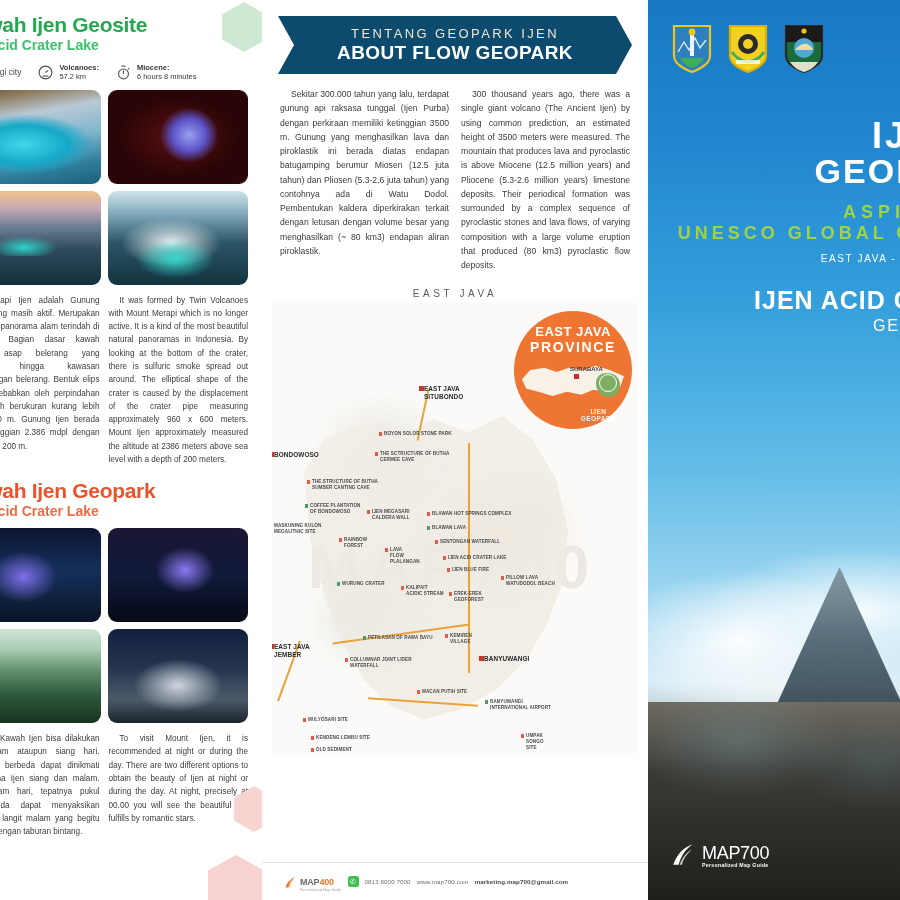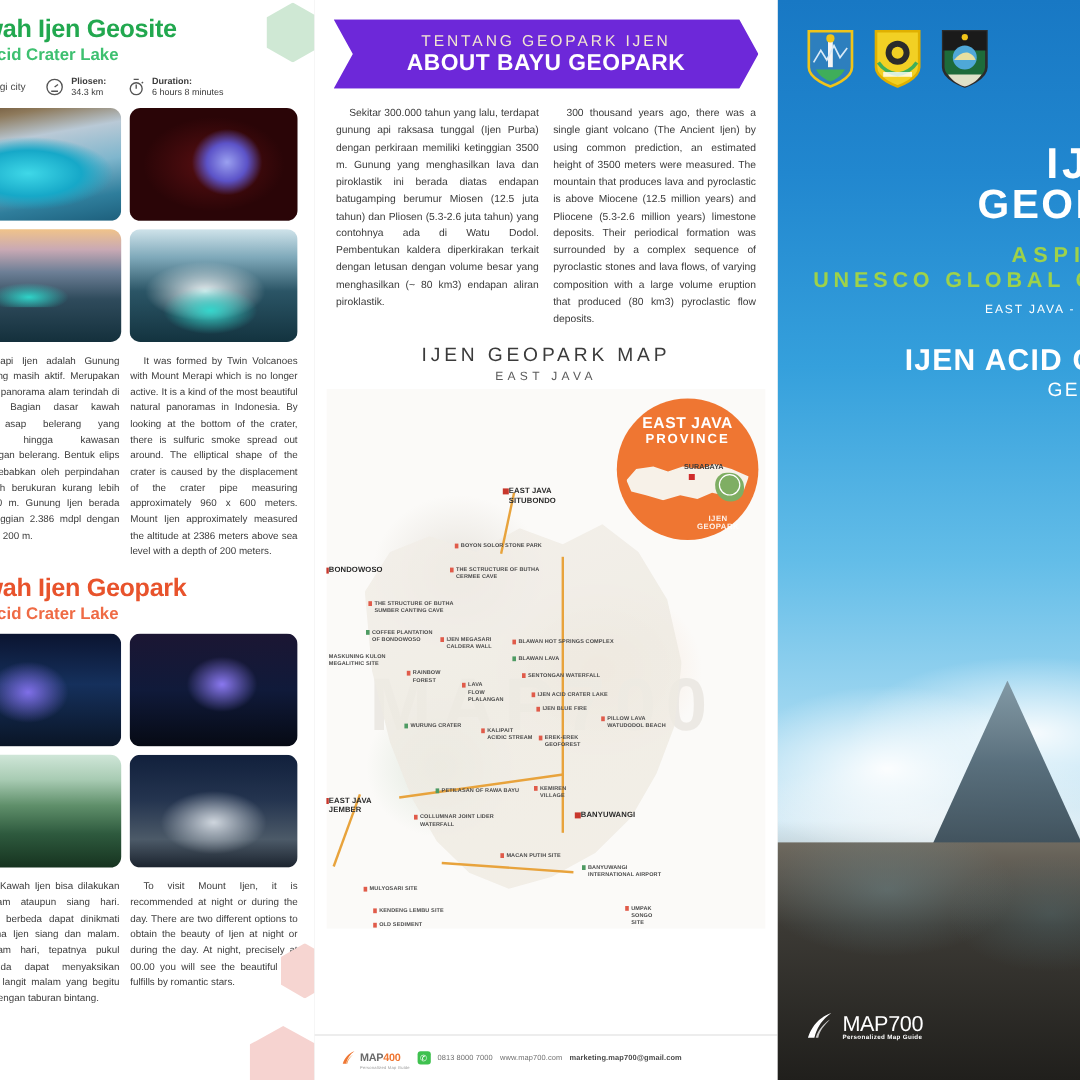--- a/index.html
+++ b/index.html
@@ -81,21 +81,21 @@
   }
 
   .cols2 { display:flex; gap:9px; margin-top:9px; }
   .col { flex:1; }
   .body-txt { font-size:8.2px; line-height:1.62; color:#3c3c3c; text-align:justify; }
   .body-txt.ind { text-indent:11px; }
 
   
   .ribbon-wrap { position:relative; margin:16px 16px 0 16px; height:58px; }
   .ribbon {
-    position:absolute; inset:0; background:#6d28d9;
+    position:absolute; inset:0; background:#0c4a6e;
     clip-path:polygon(0 0, calc(100% - 16px) 0, 100% 50%, calc(100% - 16px) 100%, 0 100%, 16px 50%);
     display:flex; flex-direction:column; align-items:center; justify-content:center;
   }
   .ribbon-top { font-size:13px; letter-spacing:2.4px; color:#f3e6d2; font-weight:normal; }
   .ribbon-main { font-size:19px; letter-spacing:0.4px; color:#ffffff; font-weight:bold; margin-top:1px; }
 
   .mid-cols { display:flex; gap:12px; margin:13px 18px 10px 18px; }
   .mid-col { flex:1; font-size:8.6px; line-height:1.66; color:#3a3a3a; text-align:justify; text-indent:11px; }
   .mid-col.en { font-size:8.6px; }
 
@@ -110,21 +110,21 @@
       radial-gradient(ellipse 30% 22% at 30% 34%, #e7e3dc 0%, rgba(231,227,220,0) 65%),
       radial-gradient(ellipse 26% 20% at 26% 70%, #e0e8dd 0%, rgba(224,232,221,0) 65%),
       #fbfaf8;
   }
   .watermark { position:absolute; left:36px; top:228px; color:#ece9e4; font-size:62px; font-weight:bold; letter-spacing:8px; pointer-events:none; }
   .watermark small { display:block; font-size:20px; font-weight:normal; letter-spacing:2px; margin-top:-4px; }
 
   .prov-circle { position:absolute; right:6px; top:8px; width:118px; height:118px; border-radius:50%;
     background:#ef7632; display:flex; flex-direction:column; align-items:center; padding-top:13px; }
   .prov-circle .t1 { color:#fff; font-size:13px; font-weight:bold; letter-spacing:0.5px; }
-  .prov-circle .t2 { color:#fff; font-size:11px; font-weight:bold; letter-spacing:1.6px; }
+  .prov-circle .t2 { color:#fff; font-size:14px; font-weight:bold; letter-spacing:1.6px; }
   .prov-map { position:absolute; left:8px; top:47px; width:102px; height:52px;
     background:#f7f1e8;
     clip-path:polygon(0% 40%,8% 22%,22% 18%,34% 26%,46% 18%,60% 22%,72% 14%,86% 22%,100% 34%,96% 56%,84% 66%,70% 60%,58% 70%,44% 64%,30% 72%,16% 64%,4% 58%);
   }
   .prov-label { position:absolute; right:16px; bottom:7px; text-align:center; }
   .prov-label span { display:block; color:#fff; font-size:6.5px; font-weight:bold; letter-spacing:0.4px; opacity:.9; }
   .sby { position:absolute; left:56px; top:55px; font-size:6px; font-weight:bold; color:#3b3b3b; }
   .sby-dot { position:absolute; left:60px; top:63px; width:5px; height:5px; background:#d02b2b; }
   .prov-hl { position:absolute; right:12px; top:62px; width:24px; height:24px; background:#7fae63; border-radius:40% 50% 45% 55%; }
   .prov-ring { position:absolute; right:15px; top:63px; width:18px; height:18px; border:1.8px solid #fff; border-radius:50%; }
@@ -208,35 +208,35 @@
         <div class="meta-city">Banyuwangi city</div>
         <div class="meta-item">
           <span class="meta-ico">
             <svg viewBox="0 0 24 24" width="17" height="17" fill="none" stroke="#555" stroke-width="1.6">
               <circle cx="12" cy="12" r="9"></circle>
                 <path d="M12 12l4-3"></path>
                 <path d="M8 17h8"></path>
             </svg>
           </span>
           <span class="meta-txt">
-            <b>Pliosen:</b>
-            <span>34.3 km</span>
+            <b>Volcanoes:</b>
+            <span>57.2 km</span>
           </span>
         </div>
         <div class="meta-item">
           <span class="meta-ico">
             <svg viewBox="0 0 24 24" width="17" height="17" fill="none" stroke="#555" stroke-width="1.6">
               <circle cx="12" cy="14" r="7"></circle>
                 <path d="M12 14V9"></path>
                 <path d="M9 3h6"></path>
                 <path d="M18.5 7.5l1.5-1.5"></path>
             </svg>
           </span>
           <span class="meta-txt">
-            <b>Duration:</b>
+            <b>Miocene:</b>
             <span>6 hours 8 minutes</span>
           </span>
         </div>
       </div>
 
       <div class="photo-grid">
         <div class="photo ph-lake"></div>
         <div class="photo ph-fire"></div>
         <div class="photo ph-tree"></div>
         <div class="photo ph-smoke"></div>
@@ -279,31 +279,30 @@
   <div class="hex pink"></div>
 
   <div class="divider" style="left:262px;"></div>
   <div class="divider" style="left:647px;"></div>
 
   <div class="panel-mid">
 
     <div class="ribbon-wrap">
       <div class="ribbon">
         <div class="ribbon-top">TENTANG GEOPARK IJEN</div>
-        <div class="ribbon-main">ABOUT BAYU GEOPARK</div>
+        <div class="ribbon-main">ABOUT FLOW GEOPARK</div>
       </div>
     </div>
 
     <div class="mid-cols">
       <div class="mid-col">Sekitar 300.000 tahun yang lalu, terdapat gunung api raksasa tunggal (Ijen Purba) dengan perkiraan memiliki ketinggian 3500 m. Gunung yang menghasilkan lava dan piroklastik ini berada diatas endapan batugamping berumur Miosen (12.5 juta tahun) dan Pliosen (5.3-2.6 juta tahun) yang contohnya ada di Watu Dodol. Pembentukan kaldera diperkirakan terkait dengan letusan dengan volume besar yang menghasilkan (~ 80 km3) endapan aliran piroklastik.</div>
       <div class="mid-col en">300 thousand years ago, there was a single giant volcano (The Ancient Ijen) by using common prediction, an estimated height of 3500 meters were measured. The mountain that produces lava and pyroclastic is above Miocene (12.5 million years) and Pliocene (5.3-2.6 million years) limestone deposits. Their periodical formation was surrounded by a complex sequence of pyroclastic stones and lava flows, of varying composition with a large volume eruption that produced (80 km3) pyroclastic flow deposits.</div>
     </div>
 
     <div class="map-title">
-      <h2>IJEN GEOPARK MAP</h2>
       <h3>EAST JAVA</h3>
     </div>
 
     <div class="map-area">
       <div class="map-bg"></div>
 
       <div class="watermark">
         <span>MAP700</span>
       </div>
 

